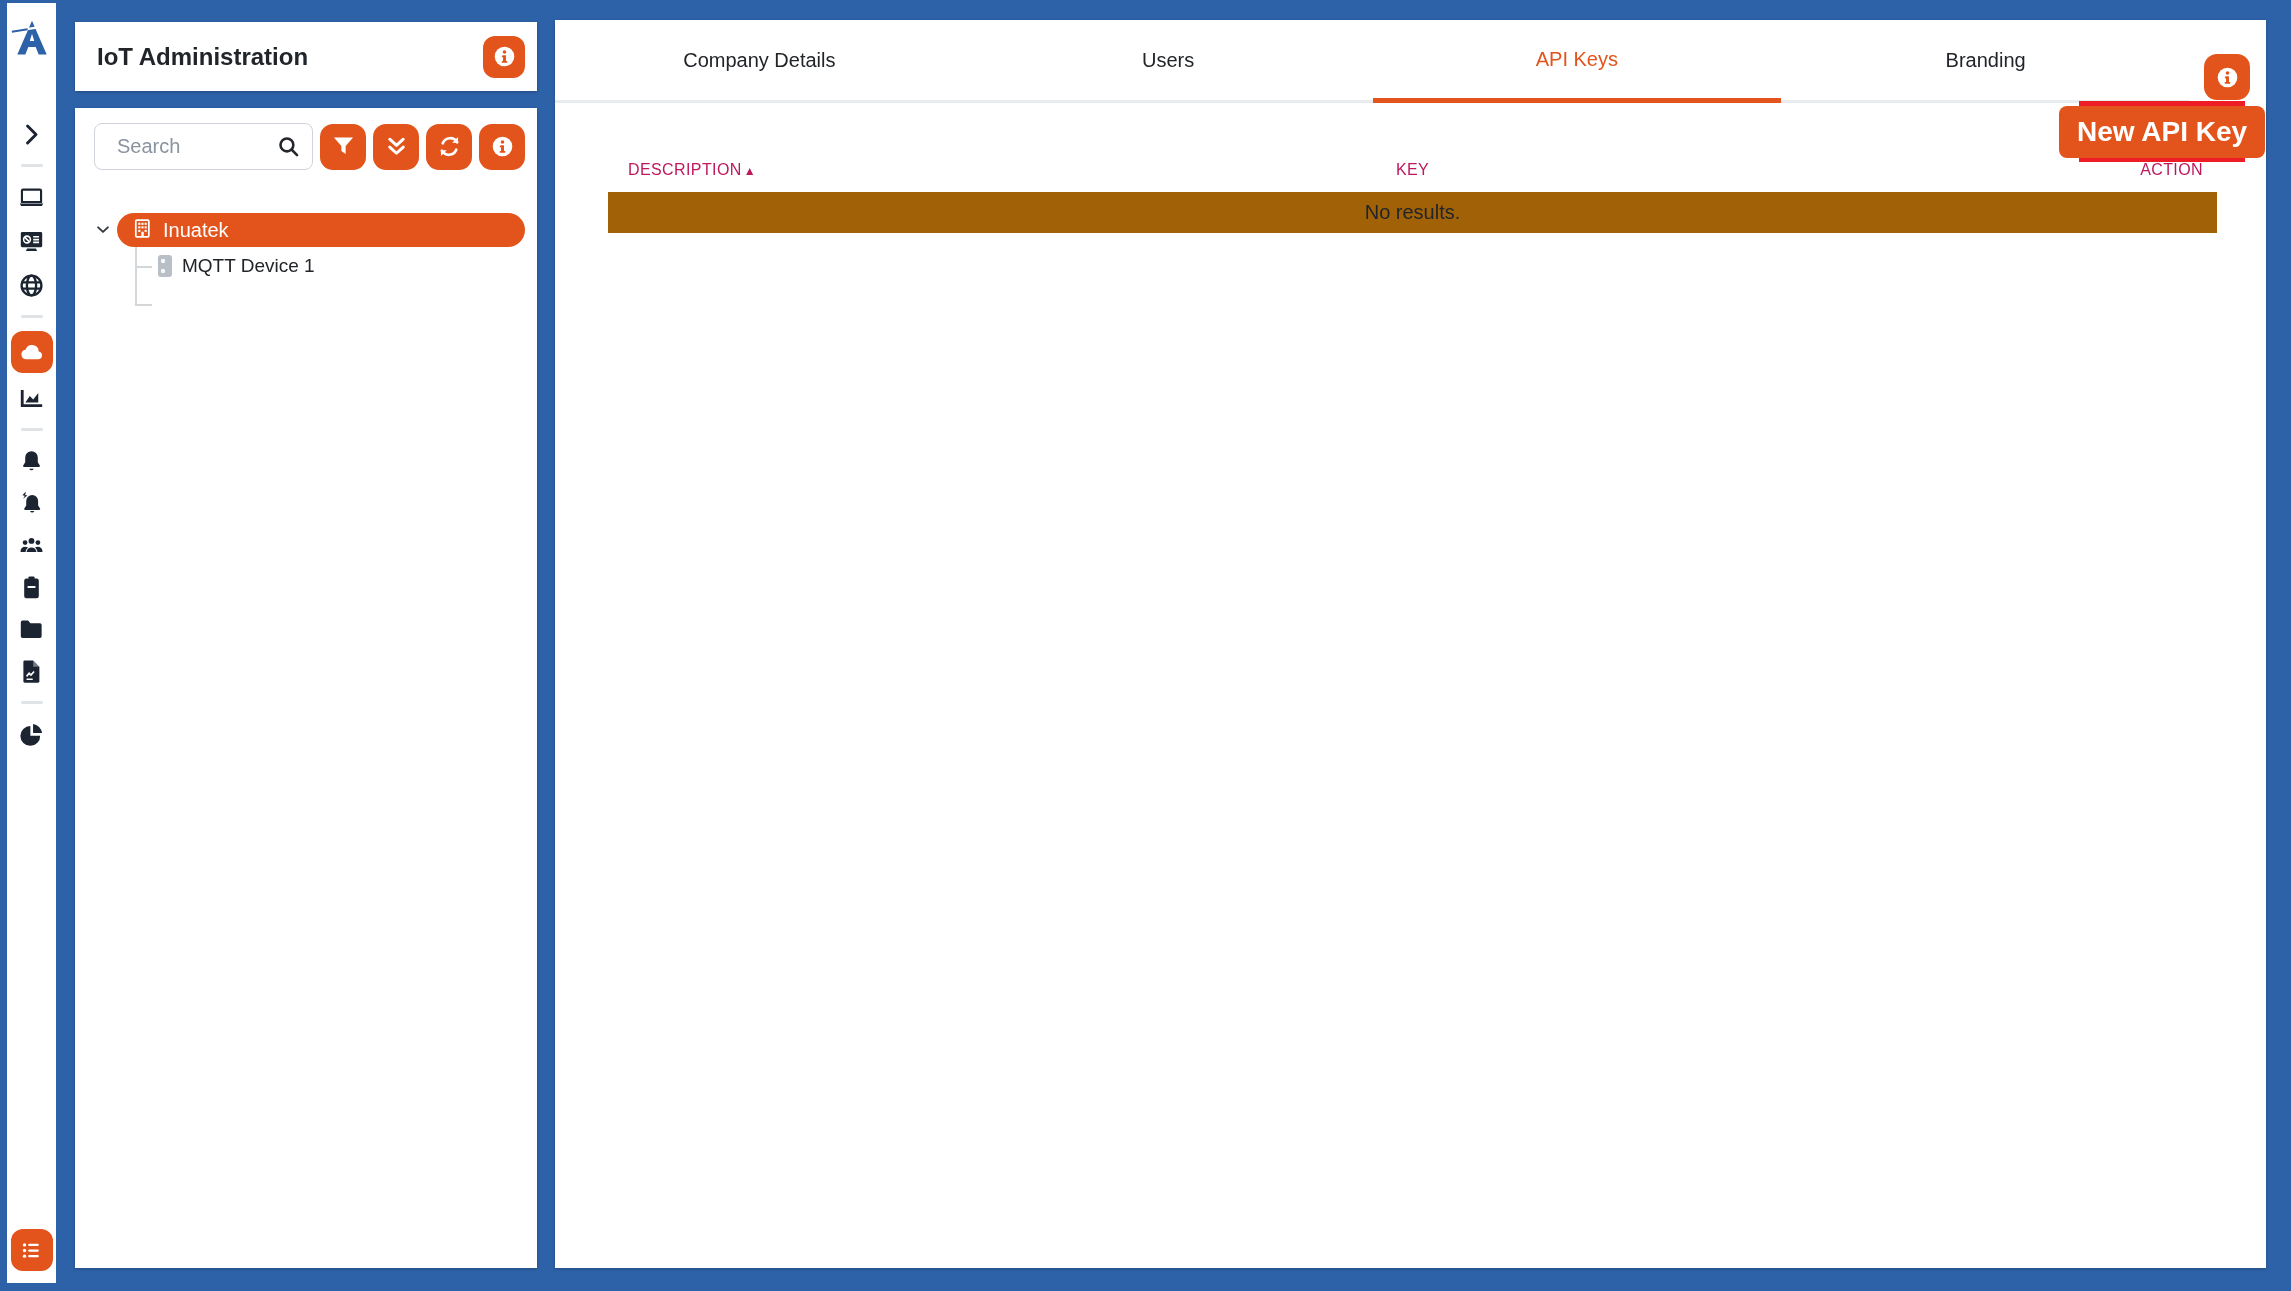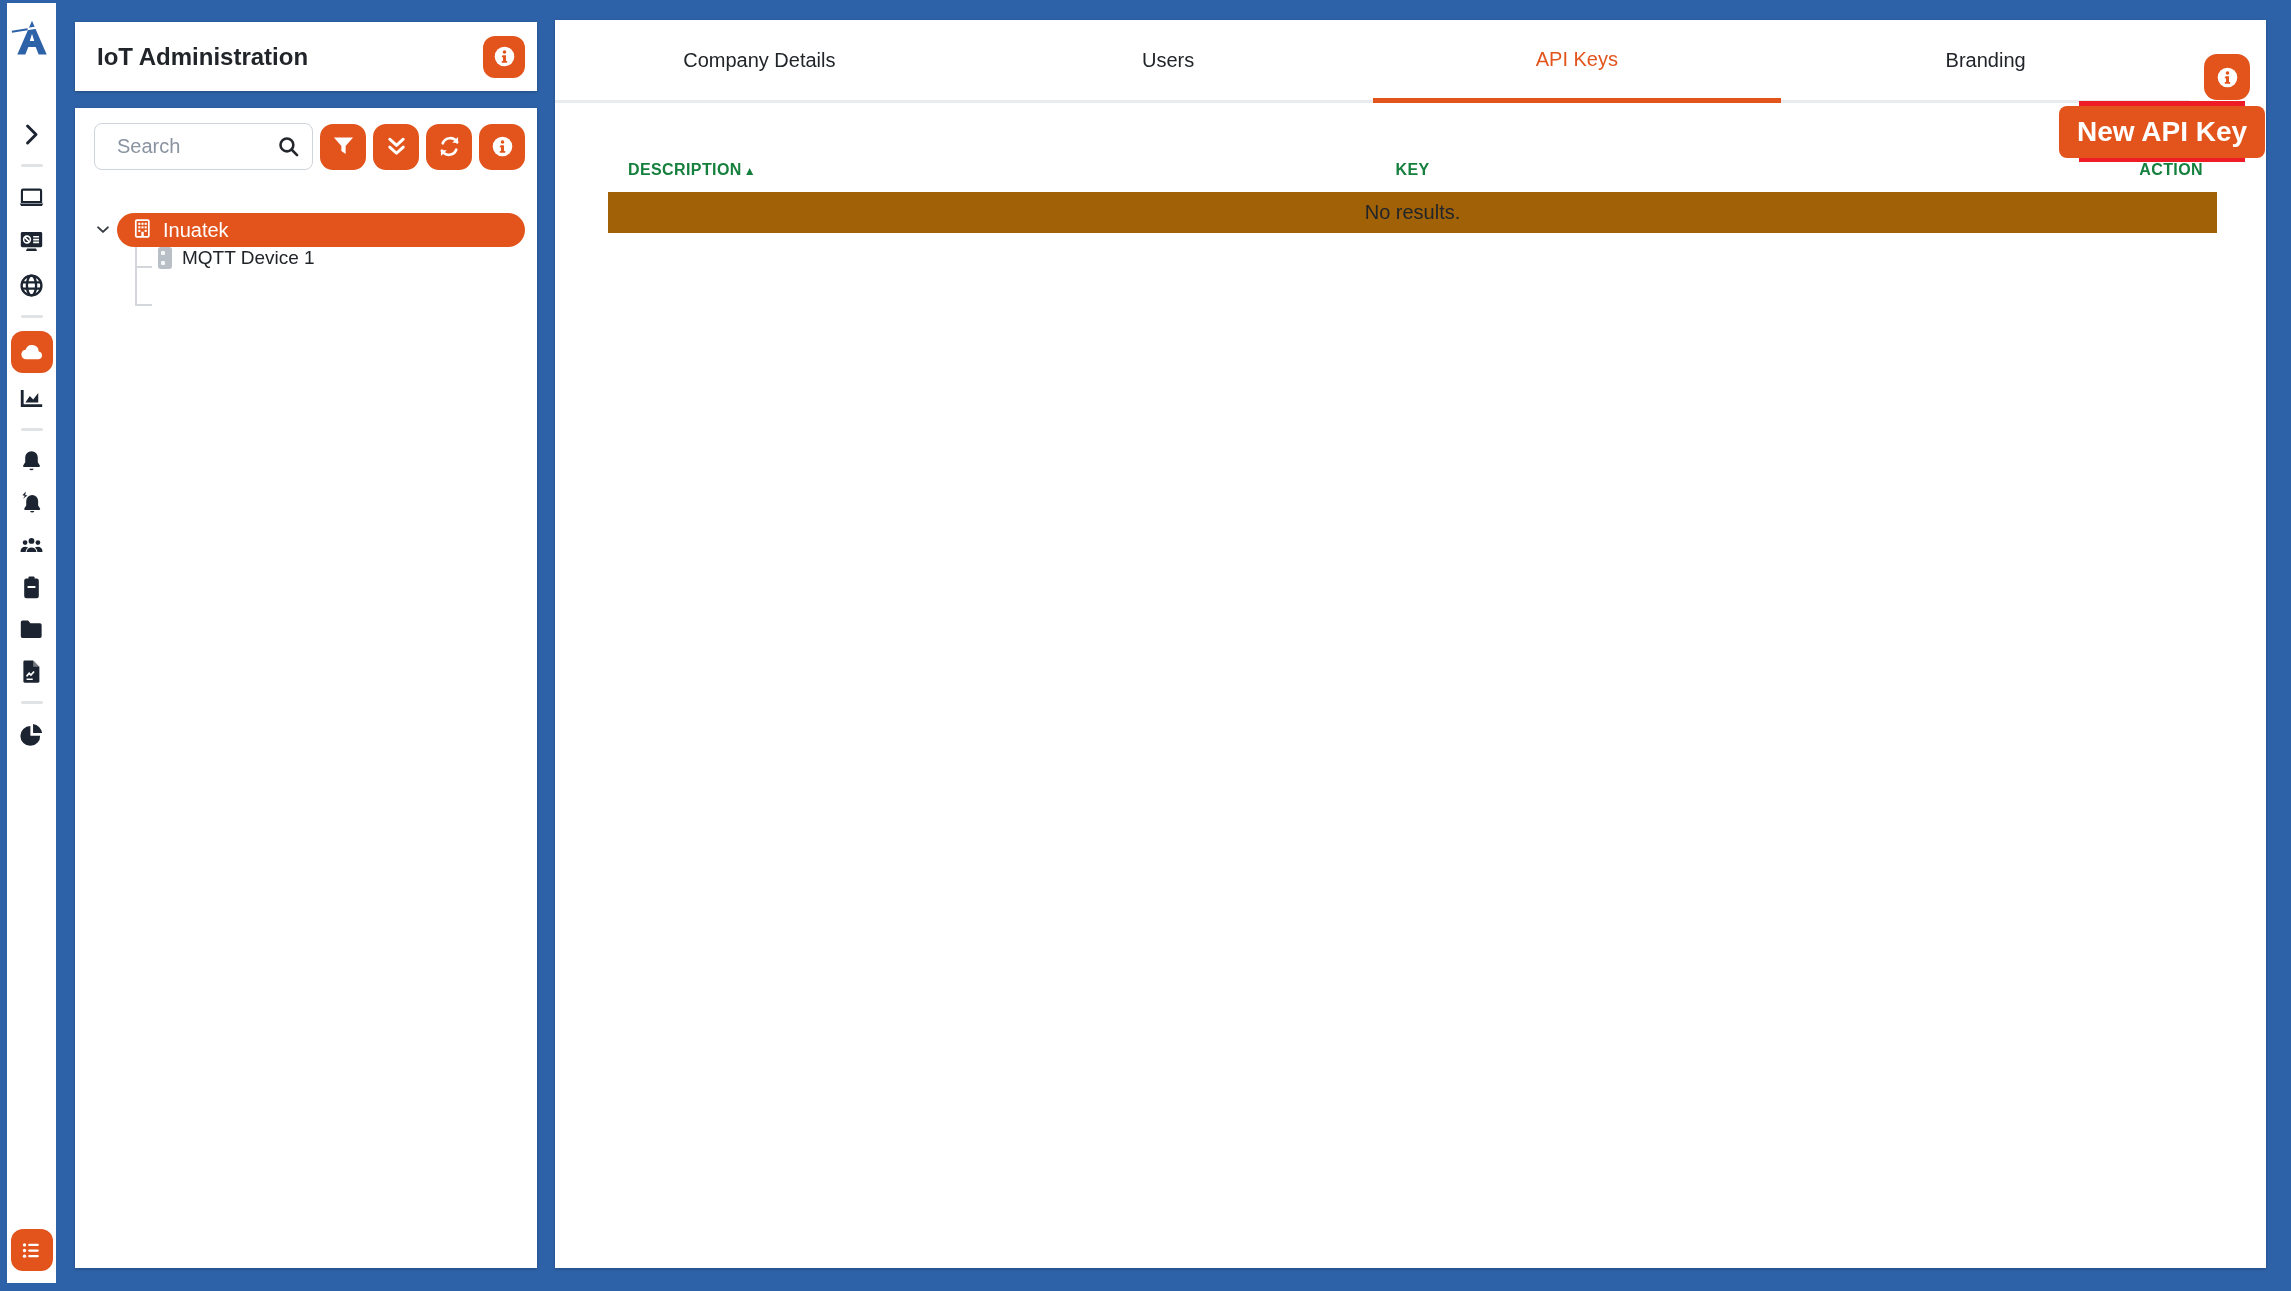--- a/index.html
+++ b/index.html
@@ -40,21 +40,21 @@
   .search-box input::placeholder { color:#8a93a0; }
   .search-glyph { position:absolute; right:11px; top:10px; width:27px; height:27px; }
 
   .tree { position:relative; margin-top:43px; }
   .tree-root { display:flex; align-items:center; height:34px; }
   .caret { width:18px; height:18px; margin-right:5px; cursor:pointer; flex:0 0 auto; }
   .root-pill { flex:1; height:34px; background:#e2541c; border-radius:17px; color:#fff;
                display:flex; align-items:center; padding:12px 14px; gap:9px; cursor:pointer; }
   .root-pill svg { width:23px; height:23px; flex:0 0 auto; }
   .root-label { font-size:20px; }
-  .tree-child { display:flex; align-items:flex-start; height:38px; padding-left:64px; cursor:pointer; }
+  .tree-child { display:flex; align-items:center; height:38px; padding-left:64px; cursor:pointer; }
   .device-icon { position:relative; width:14px; height:22px; border-radius:3px; margin-right:10px; flex:0 0 auto; }
   .device-icon.gray  { background:#b9bfc6; }
   .device-icon.green { background:#39a02f; }
   .device-icon i { position:absolute; left:3px; width:4px; height:4px; border-radius:1px; background:rgba(255,255,255,.85); }
   .device-icon i.d1 { top:4px; } .device-icon i.d2 { bottom:4px; }
   .child-label { font-size:19px; color:#212529; }
   .tc-line { position:absolute; background:#d3d7db; }
   .tc-v { left:41px; top:34px; width:2px; height:58px; }
   .tc-h { left:41px; width:17px; height:2px; }
   .tc-h1 { top:53px; } .tc-h2 { top:91px; }
@@ -69,21 +69,21 @@
   .panel-info { position:absolute; top:34px; right:16px; }
 
   .annotation-box { position:absolute; left:1524px; top:81px; width:166px; height:61px;
                     border:5px solid #ee1c25; display:flex; align-items:center; justify-content:center; }
   .new-key-btn { background:#e2541c; border:none; border-radius:8px; color:#fff; font-weight:700;
                  font-size:28px; padding:10px 18px; cursor:pointer;
                  font-family:"Liberation Sans", sans-serif; white-space:nowrap; }
 
   .table { margin:58px 49px 0 53px; }
   .thead { display:grid; grid-template-columns:1fr 1fr 1fr; padding-bottom:13px; }
-  .th { font-size:16px; font-weight:700; color:#15803d; letter-spacing:.4px; }
+  .th { font-size:16px; font-weight:400; color:#be185d; letter-spacing:.4px; }
   .th.left { text-align:left; padding-left:20px; }
   .th.center { text-align:center; }
   .th.right { text-align:right; padding-right:14px; }
   .sort-arrow { font-size:12px; margin-left:2px; }
   .empty-row { height:41px; background:#a16207; display:flex; align-items:center; justify-content:center;
                font-size:20px; color:#212529; }
 </style>
 </head>
 <body>
 

